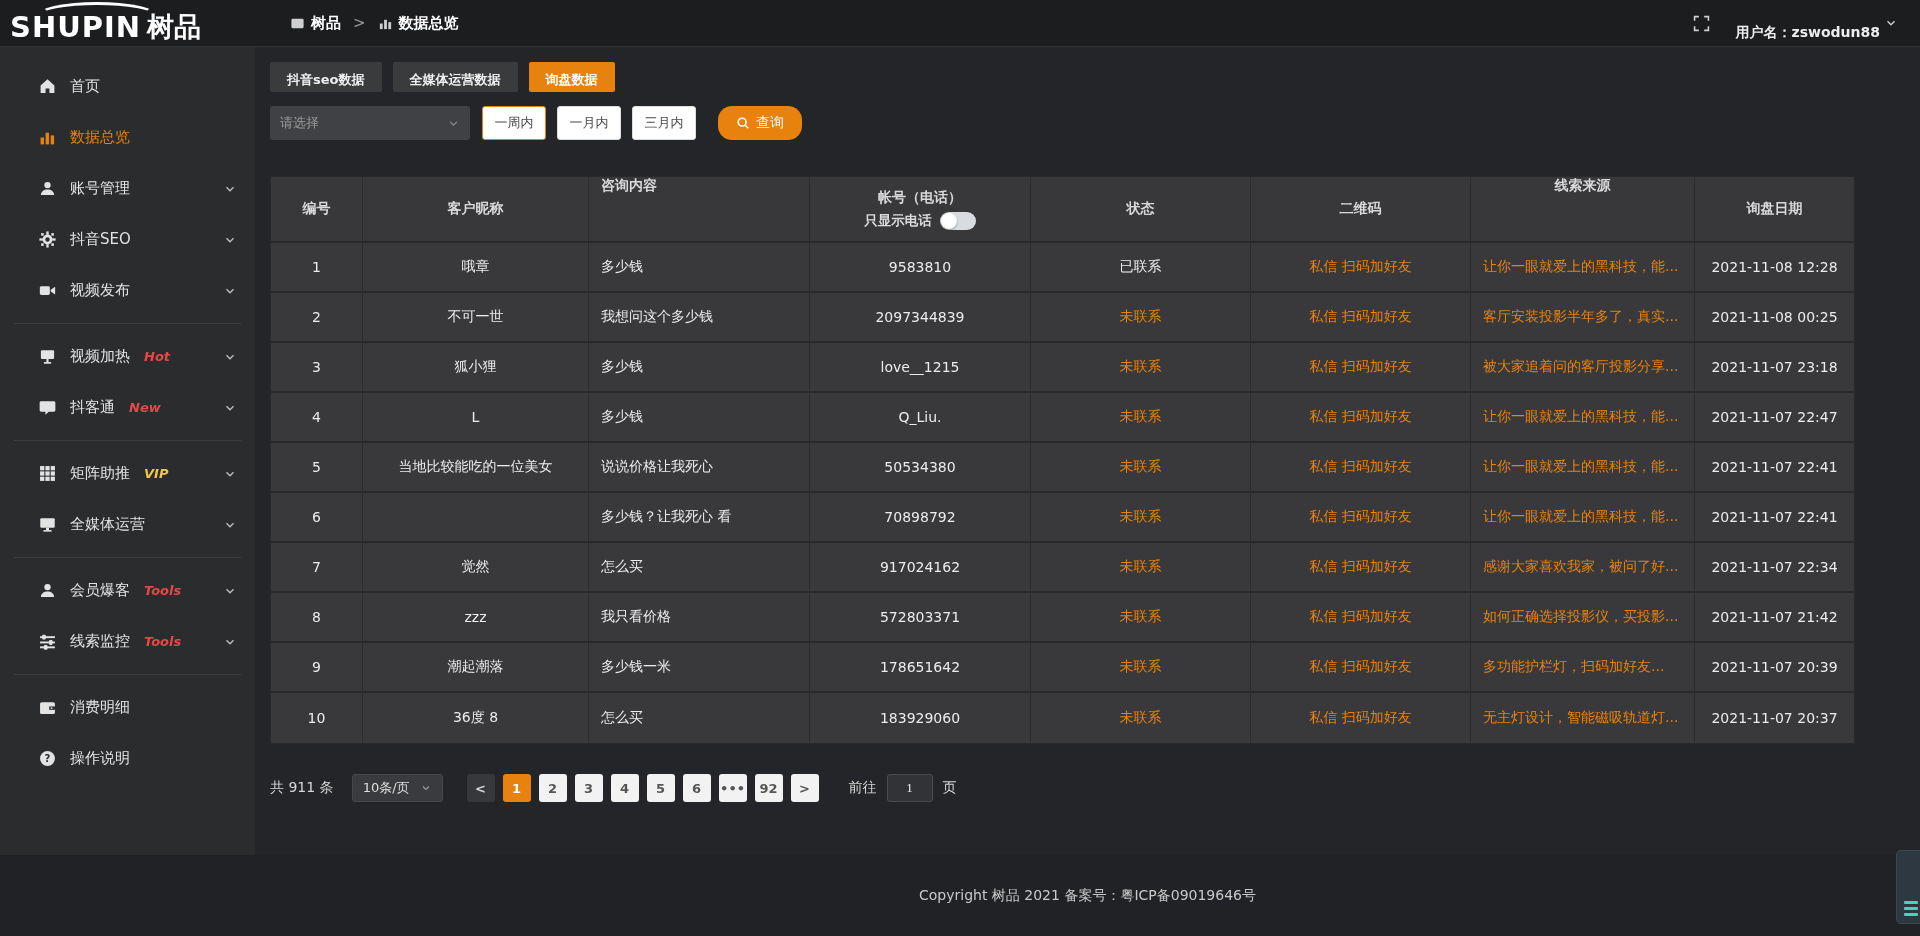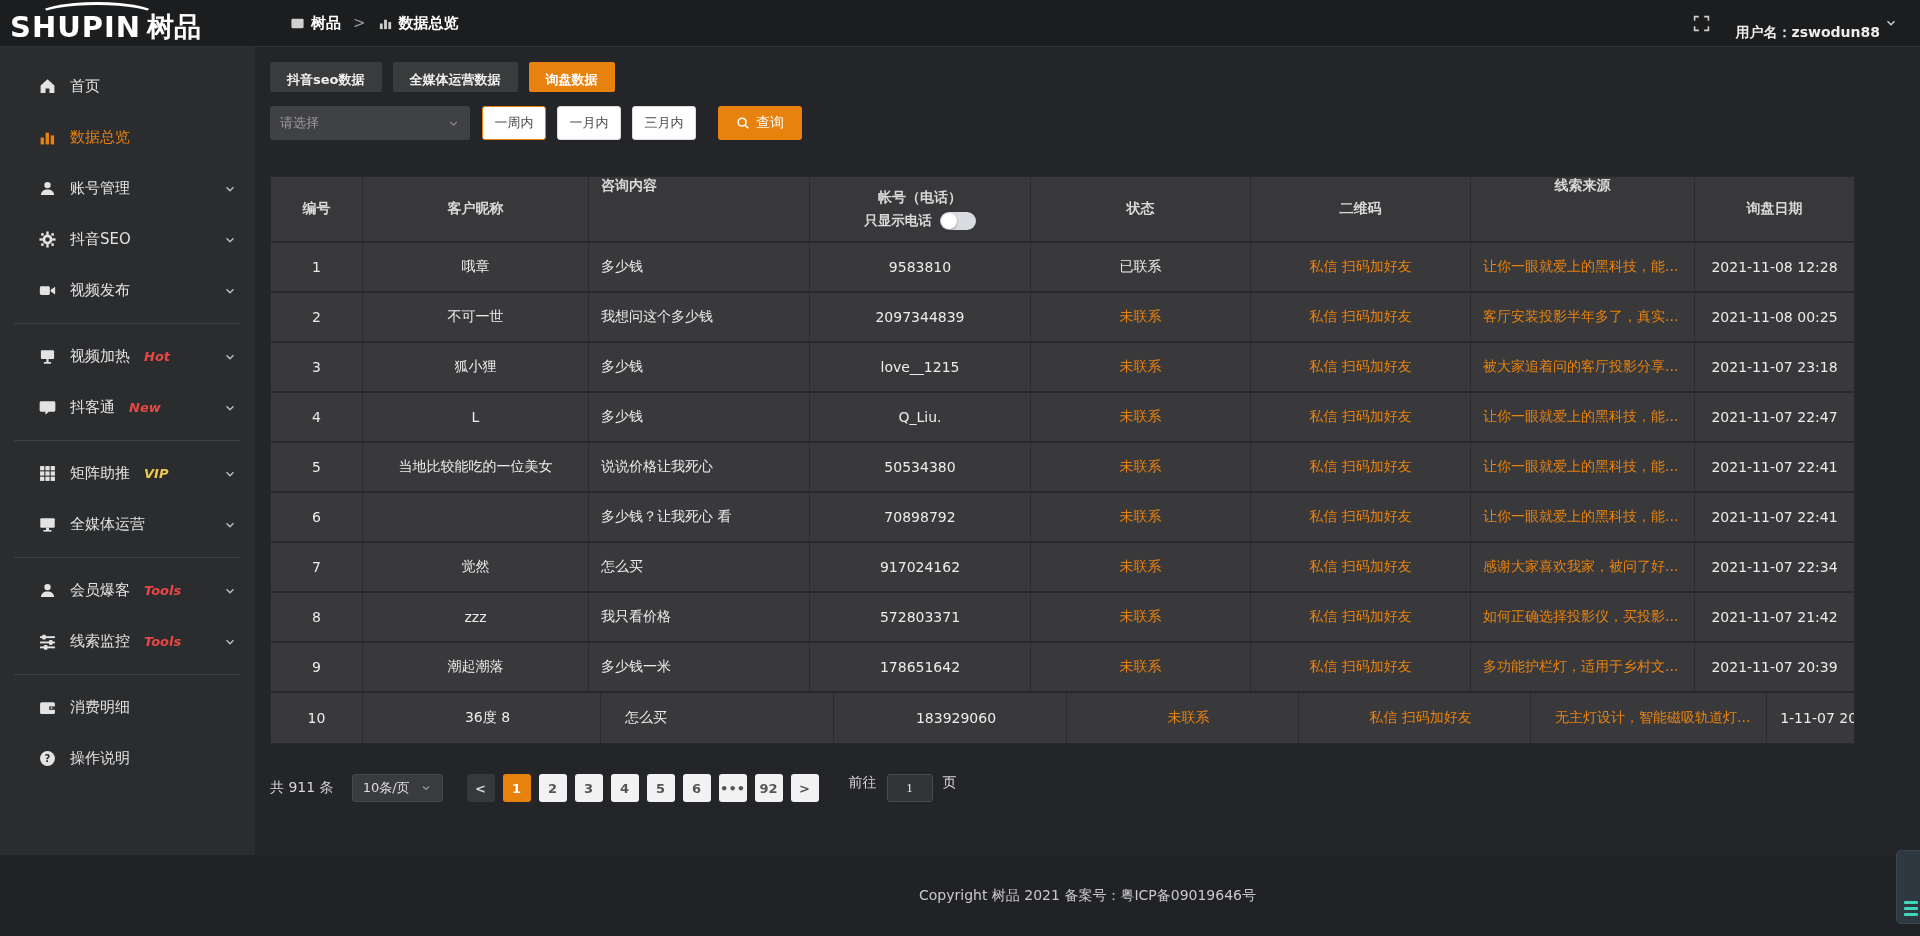--- a/index.html
+++ b/index.html
@@ -52,29 +52,29 @@
   .tab{height:30px;padding:9px 17px;border:none;border-radius:2px;background:#3a3b3d;color:#f0f0f0;
     font-size:13px;font-weight:bold;cursor:pointer;font-family:inherit;}
   .tab.active{background:var(--accent);color:#fff;}
   .filters{display:flex;align-items:center;margin-top:14px;gap:12px;}
   .f-select{width:200px;height:34px;background:#404144;border-radius:3px;display:flex;align-items:center;
     padding:12px 10px;color:#9c9c9c;font-size:13px;cursor:pointer;}
   .f-select .chev{margin-left:auto;display:inline-flex;color:#8b8b8b;}
   .range-btn{height:34px;min-width:64px;background:#fff;border:1px solid #dcdcdc;border-radius:3px;
     color:#4a4a4a;font-size:13px;cursor:pointer;font-family:inherit;padding:0 10px;}
   .range-btn.active{border-color:var(--accent);color:#4a4a4a;}
-  .search-btn{height:34px;margin-left:10px;background:var(--accent);color:#fff;border:none;border-radius:3px;
+  .search-btn{height:34px;margin-left:10px;background:var(--accent);color:#fff;border:none;border-radius:14px;
     padding:0 18px;font-size:14px;cursor:pointer;display:inline-flex;align-items:center;gap:6px;font-family:inherit;}
   
   .dtable{margin-top:36px;width:1585px;border:1px solid #29292c;background:#39393c;}
   .thead{display:flex;height:66px;background:#38383b;border-bottom:2px solid #29292c;}
   .th{display:flex;flex-direction:column;align-items:center;justify-content:center;
     font-size:14px;font-weight:bold;color:#d9d9d9;border-right:1px solid #2c2c2f;}
   .trow{display:flex;height:50px;border-bottom:2px solid #29292c;}
-  .trow:last-child{border-bottom:none;gap:12px;}
+  .trow:last-child{border-bottom:none;}
   .td{display:flex;align-items:center;justify-content:center;font-size:14px;color:#ececec;
     border-right:1px solid #2c2c2f;overflow:hidden;white-space:nowrap;}
   .c-no{width:92px;}
   .c-nick{width:226px;}
   .c-content{width:221px;justify-content:flex-start;padding:0 12px;}
   .th.c-content{align-items:flex-start;padding:0 12px;}
   .c-account{width:221px;}
   .c-status{width:220px;}
   .c-qr{width:220px;color:var(--link);cursor:pointer;}
   .c-src{width:224px;justify-content:flex-start;padding:0 12px;color:var(--link);cursor:pointer;}
@@ -92,21 +92,21 @@
   .pg-size{height:28px;background:#3a3b3e;border:1px solid #47484b;border-radius:3px;display:flex;align-items:center;
     padding:0 10px;gap:10px;font-size:13px;color:#dedede;cursor:pointer;margin-right:24px;}
   .pg-size .chev{display:inline-flex;color:#9b9b9b;}
   .pgnav{width:28px;height:28px;border:none;border-radius:3px;font-size:13px;font-weight:bold;cursor:pointer;
     margin-right:8px;font-family:inherit;display:inline-flex;align-items:center;justify-content:center;}
   .pgnav.prev{background:#37383b;color:#d8d8d8;}
   .pgnav.next{background:#f2f2f2;color:#555;}
   .pgbtn{width:28px;height:28px;border:none;border-radius:3px;background:#f2f2f2;color:#555;font-size:13px;
     font-weight:bold;cursor:pointer;margin-right:8px;font-family:inherit;}
   .pgbtn.active{background:var(--accent);color:#fff;}
-  .pg-goto{margin-left:22px;display:flex;align-items:flex-start;gap:10px;font-family:Liberation Serif, serif;}
+  .pg-goto{margin-left:22px;display:flex;align-items:center;gap:10px;font-family:Liberation Serif, serif;}
   .pg-goto input{width:46px;height:28px;background:#323336;border:1px solid #4a4b4e;border-radius:3px;
     color:#eee;text-align:center;font-size:13px;font-family:inherit;}
   
   .footer{position:absolute;left:0;bottom:0;width:1920px;height:81px;background:#212225;
     display:flex;align-items:center;justify-content:center;padding-left:255px;}
   .footer span{color:#c9c9c9;font-size:14px;}
   
   .float-widget{position:absolute;right:-6px;bottom:12px;width:30px;height:74px;background:#2e3840;
     border-radius:5px;border:1px solid #3c4850;display:flex;flex-direction:column;justify-content:flex-end;
     align-items:center;padding-bottom:7px;gap:3px;}
@@ -482,21 +482,21 @@
           <div class="td c-src">如何正确选择投影仪，买投影...</div>
           <div class="td c-date">2021-11-07 21:42</div>
         </div>
         <div class="trow">
           <div class="td c-no">9</div>
           <div class="td c-nick">潮起潮落</div>
           <div class="td c-content">多少钱一米</div>
           <div class="td c-account">178651642</div>
           <div class="td c-status pending">未联系</div>
           <div class="td c-qr">私信 扫码加好友</div>
-          <div class="td c-src">多功能护栏灯，适用于乡村文...</div>
+          <div class="td c-src">多功能护栏灯，扫码加好友...</div>
           <div class="td c-date">2021-11-07 20:39</div>
         </div>
         <div class="trow">
           <div class="td c-no">10</div>
           <div class="td c-nick">36度 8</div>
           <div class="td c-content">怎么买</div>
           <div class="td c-account">183929060</div>
           <div class="td c-status pending">未联系</div>
           <div class="td c-qr">私信 扫码加好友</div>
           <div class="td c-src">无主灯设计，智能磁吸轨道灯...</div>

